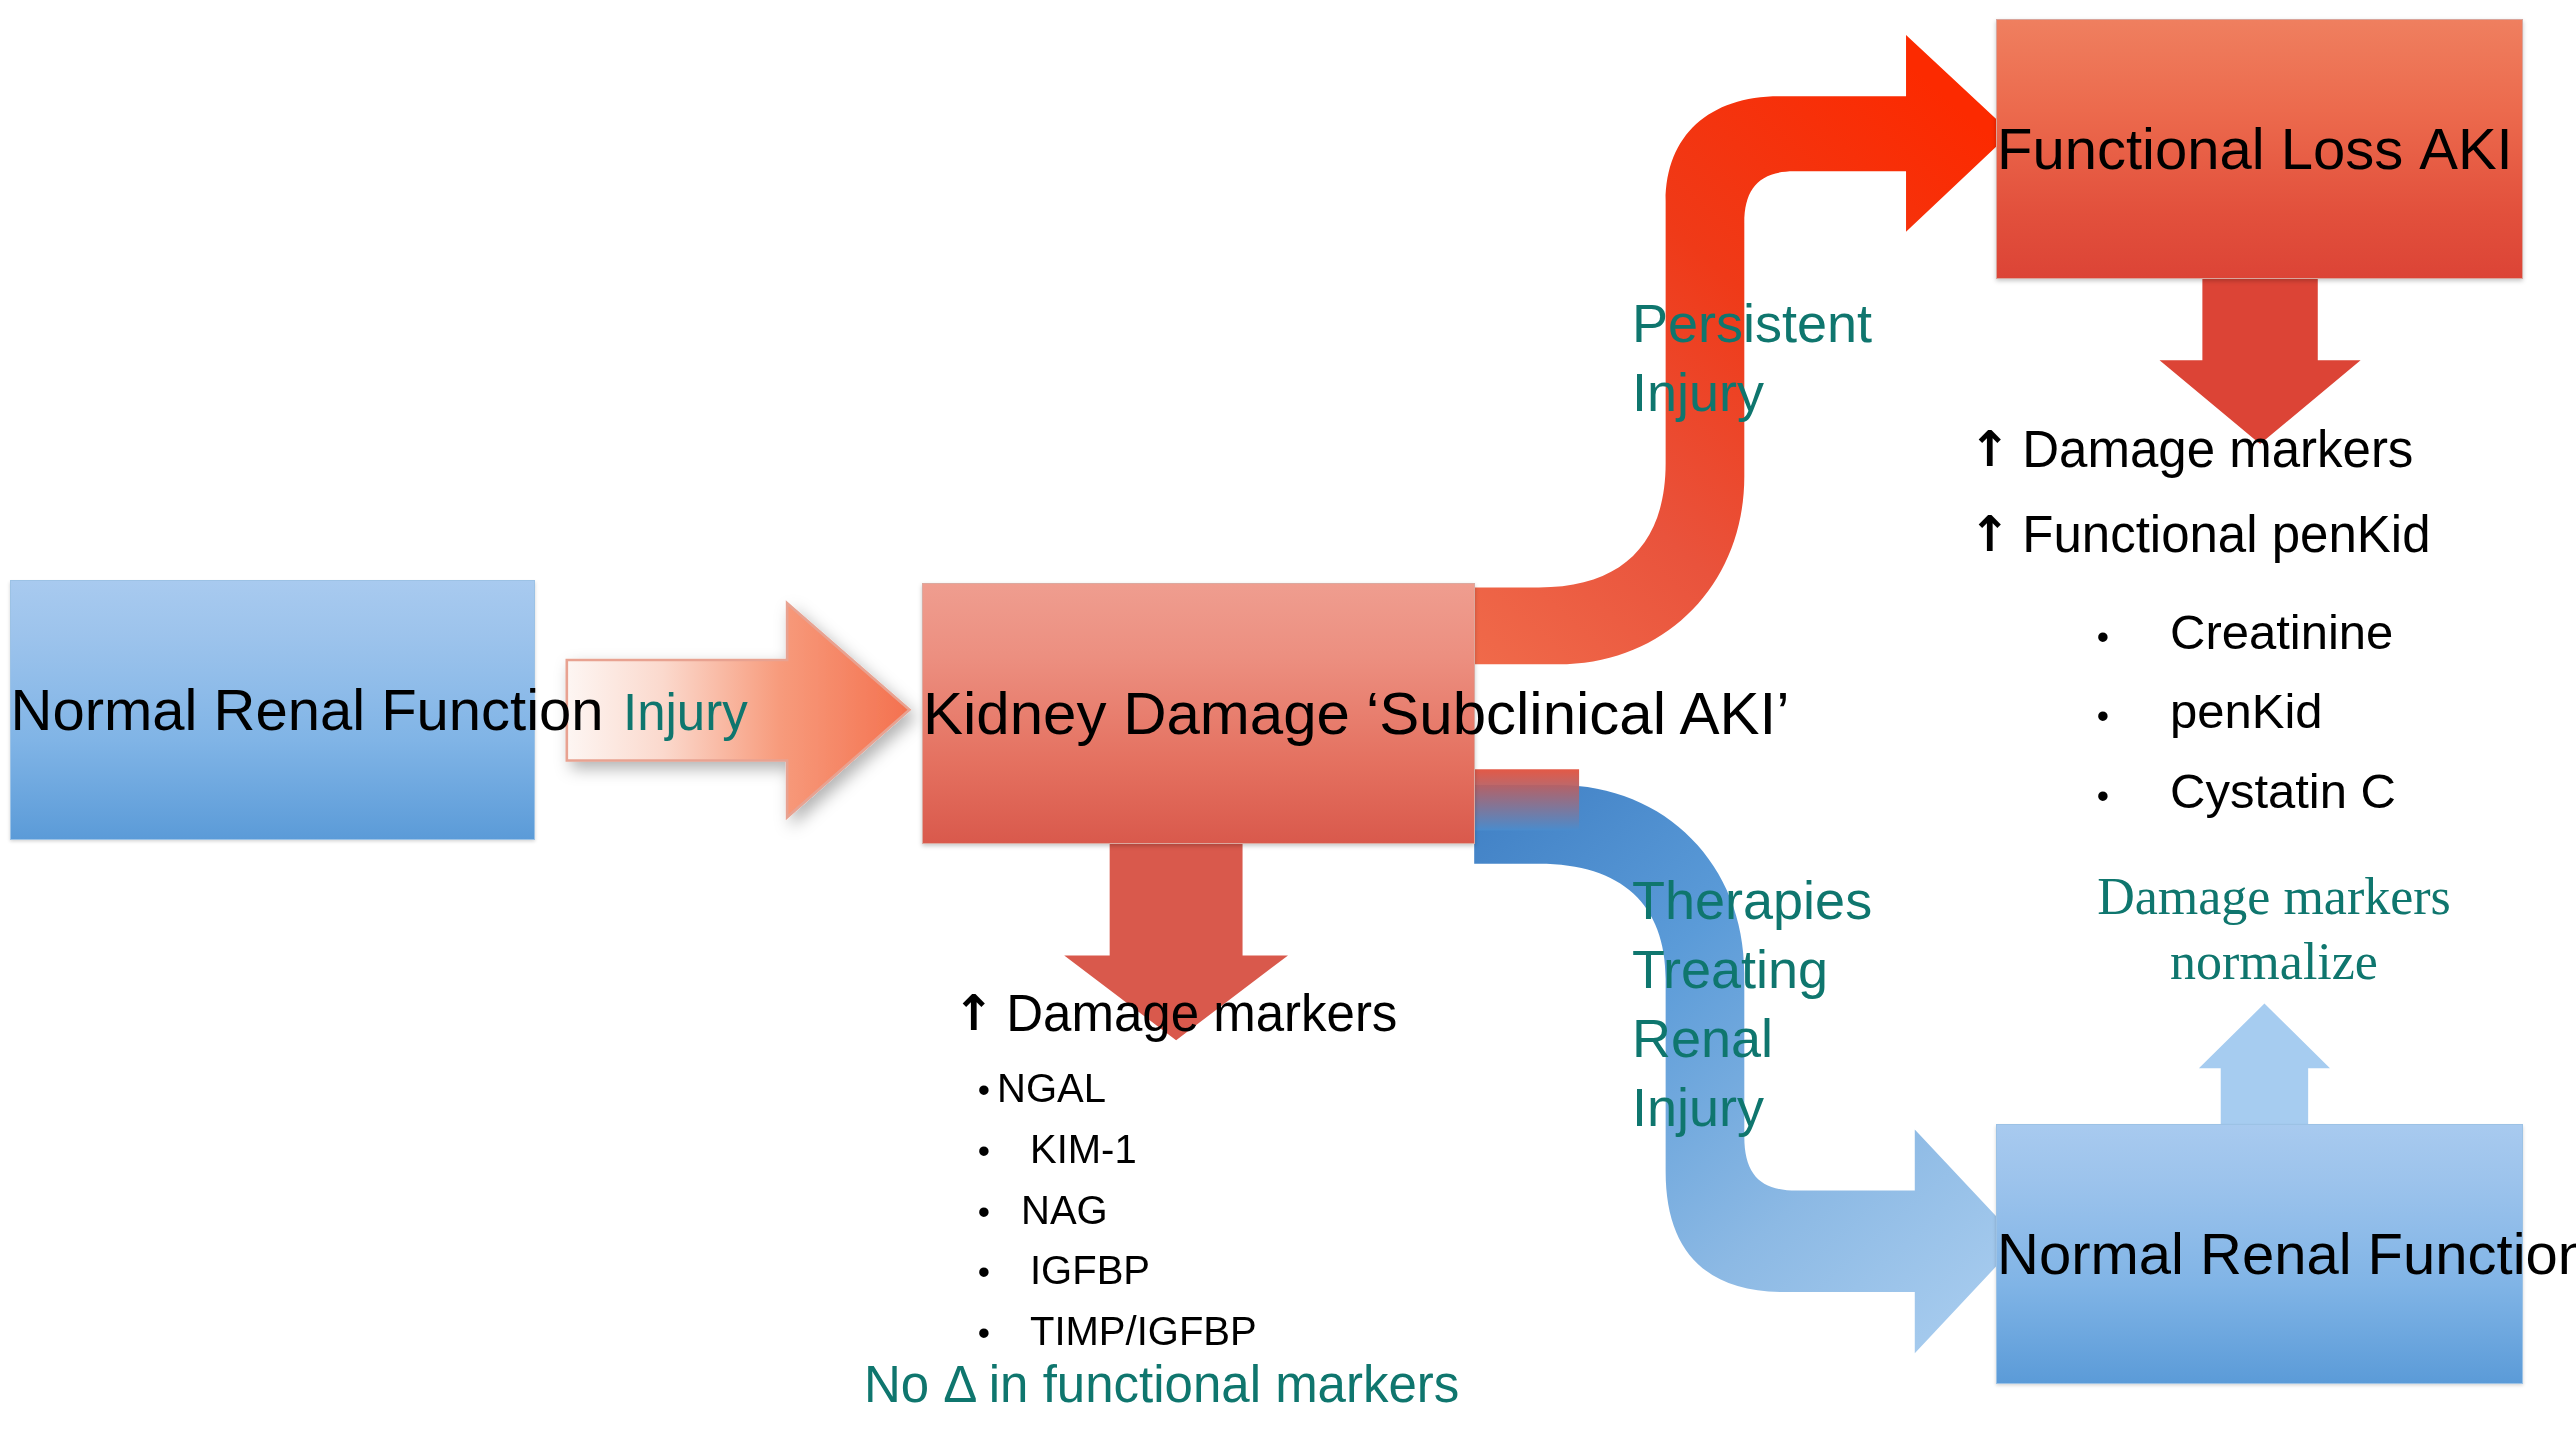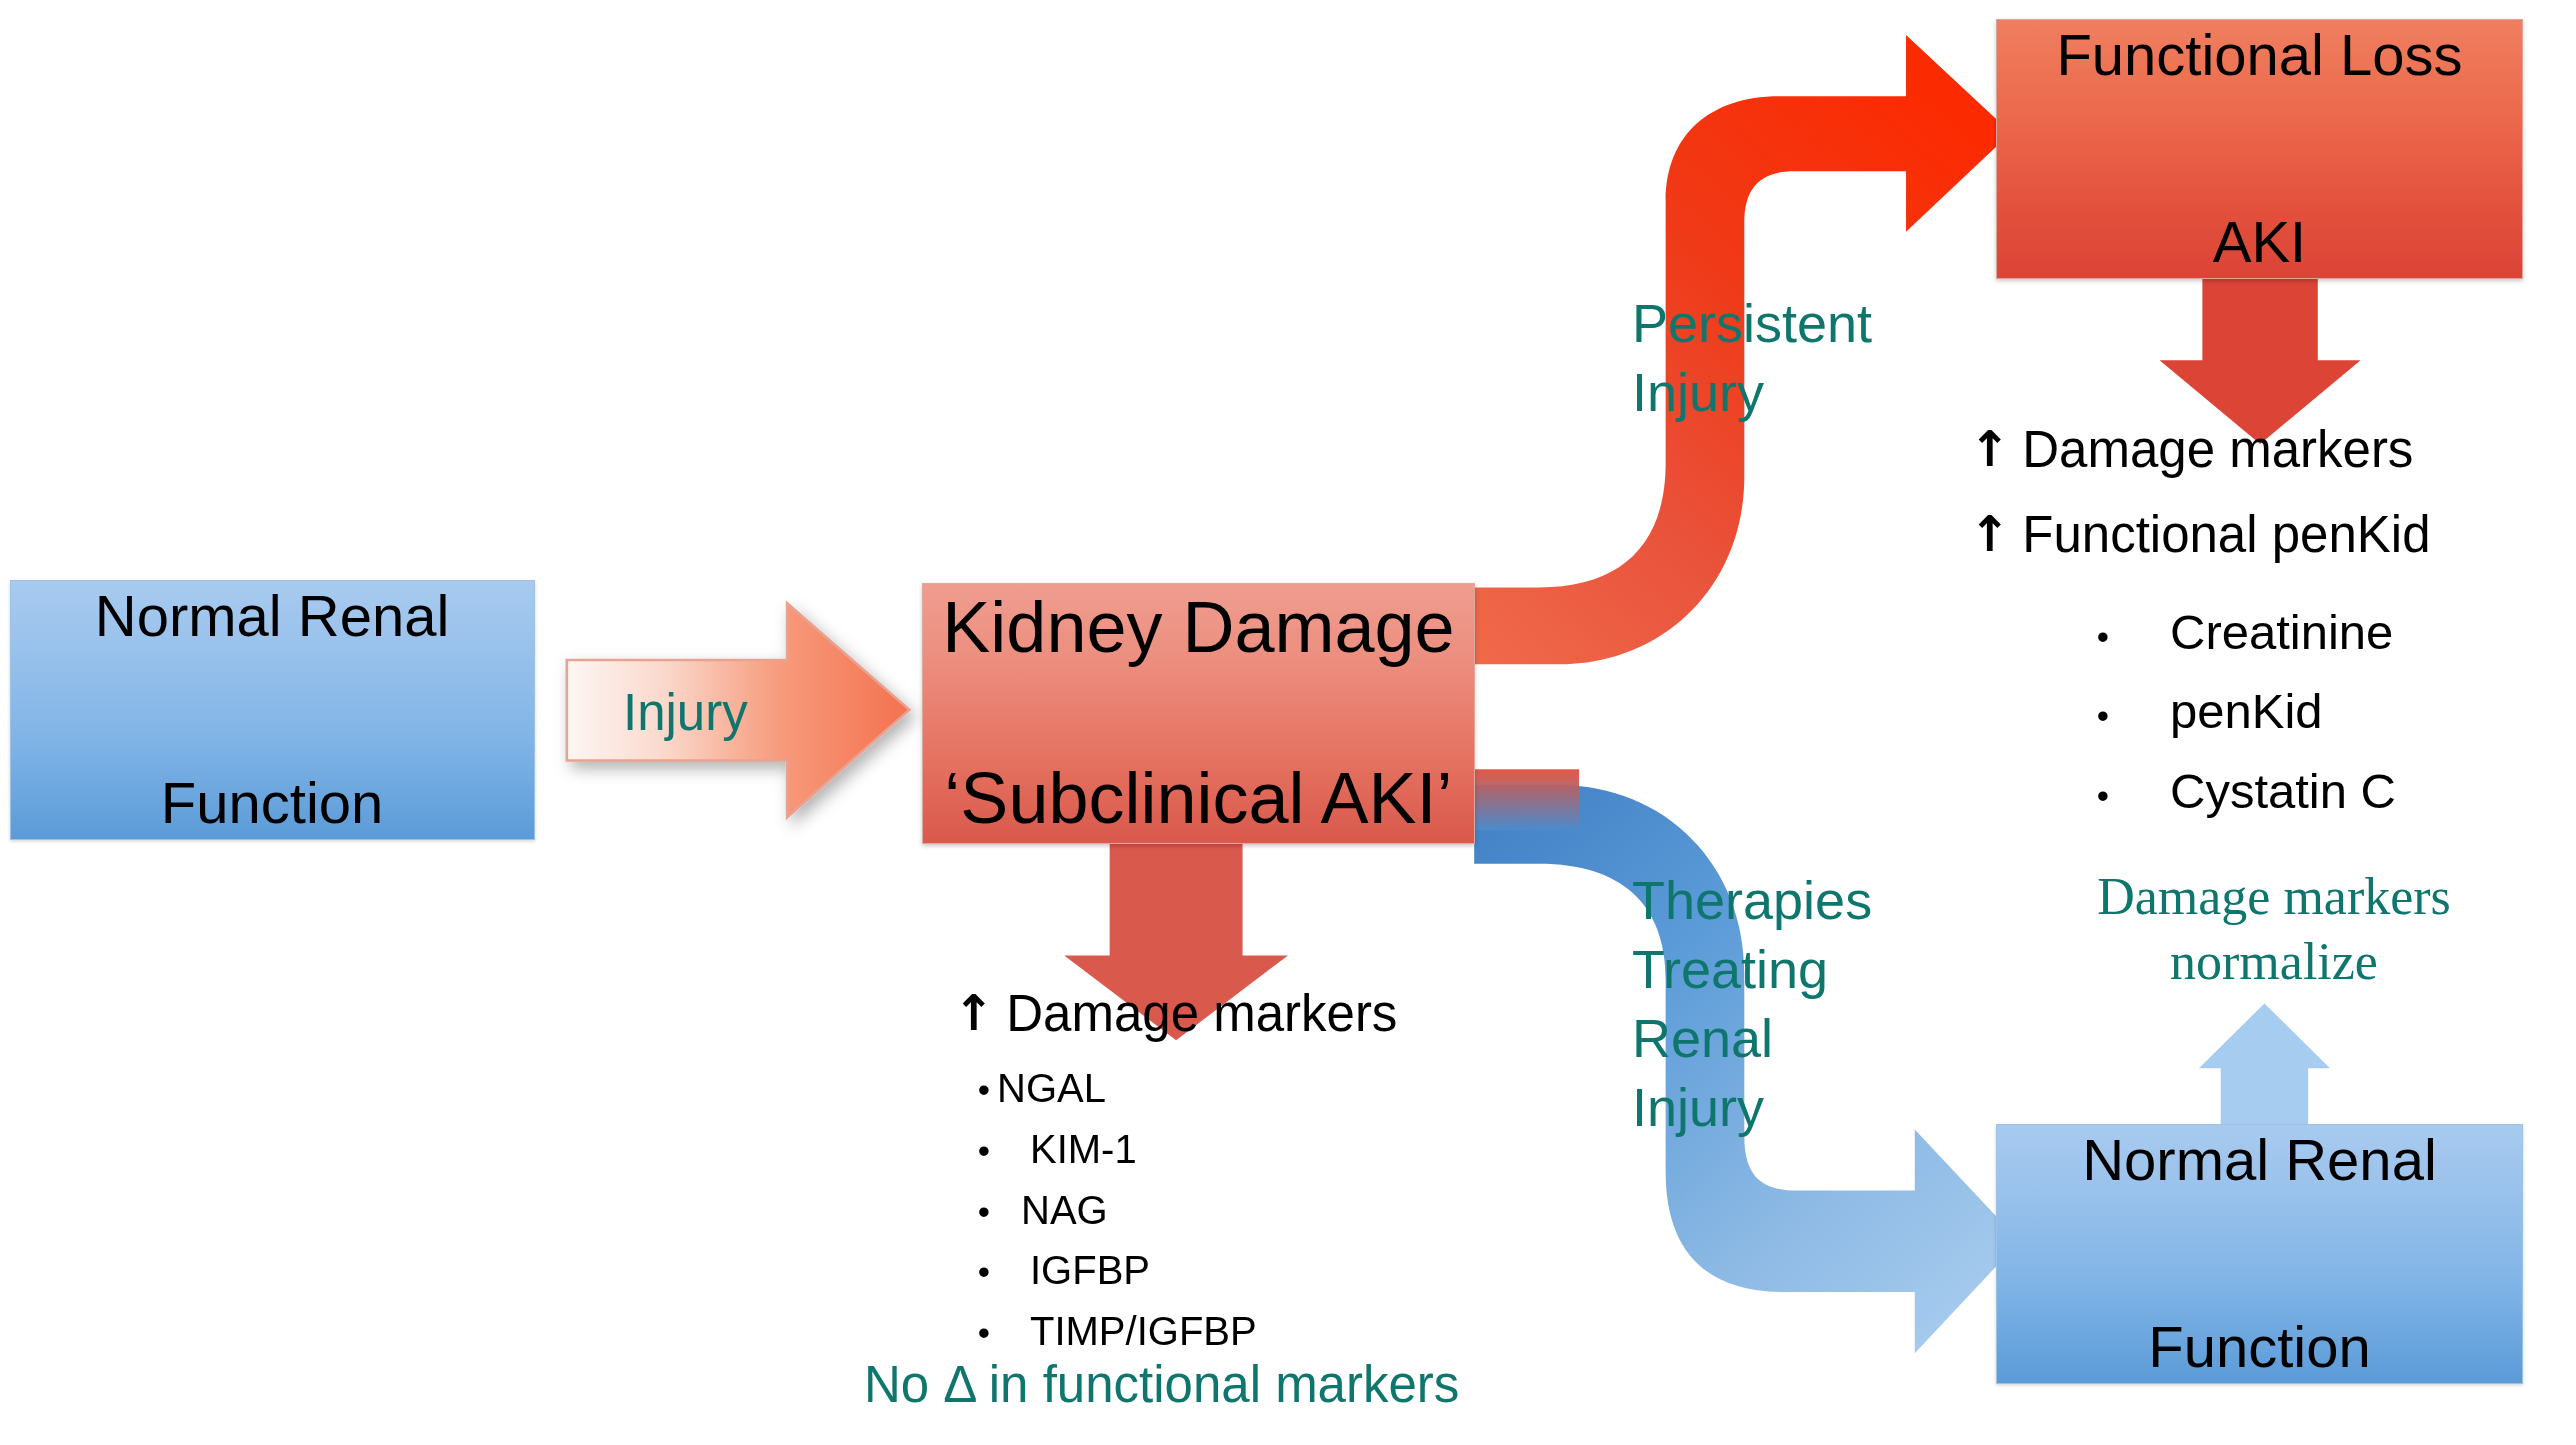--- a/index.html
+++ b/index.html
@@ -6,22 +6,22 @@
   html,body{margin:0;padding:0;background:#ffffff;}
   body{font-family:"Liberation Sans","DejaVu Sans",sans-serif;}
   #stage{
     position:relative;
     width:2576px;height:1445px;
     background:#ffffff;
     overflow:hidden;
   }
   .box{
     position:absolute;
-    display:flex;flex-direction:column;
-    align-items:center;justify-content:space-between;
+    display:flex;flex-direction:row;
+    align-items:center;justify-content:flex-start;
     text-align:center;
     color:#000;
     line-height:1.22;
     box-sizing:border-box;
     gap:16px;
   }
   .box .line{display:block;white-space:nowrap;}
 
   
   .blue-box{
@@ -33,21 +33,21 @@
   
   .red-box-dark{
     background:linear-gradient(to bottom,#ef7f5f 0%,#ec6a4d 35%,#e2503c 75%,#dc4436 100%);
     border:0.9px solid #d9a59c;
     font-size:58px;
     box-shadow:0 1.7px 4.4px rgba(0,0,0,.22);
   }
   .red-box-mid{
     background:linear-gradient(to bottom,#ef9d8f 0%,#ec8f80 28%,#e4705f 70%,#d9594c 100%);
     border:0.9px solid #dba99f;
-    font-size:72px;
+    font-size:60px;
     box-shadow:0 1.7px 4.4px rgba(0,0,0,.22);
   }
 
   
   .text-block{
     position:absolute;
     color:#0f766e;
     line-height:1.20;
     white-space:pre-line;
   }

